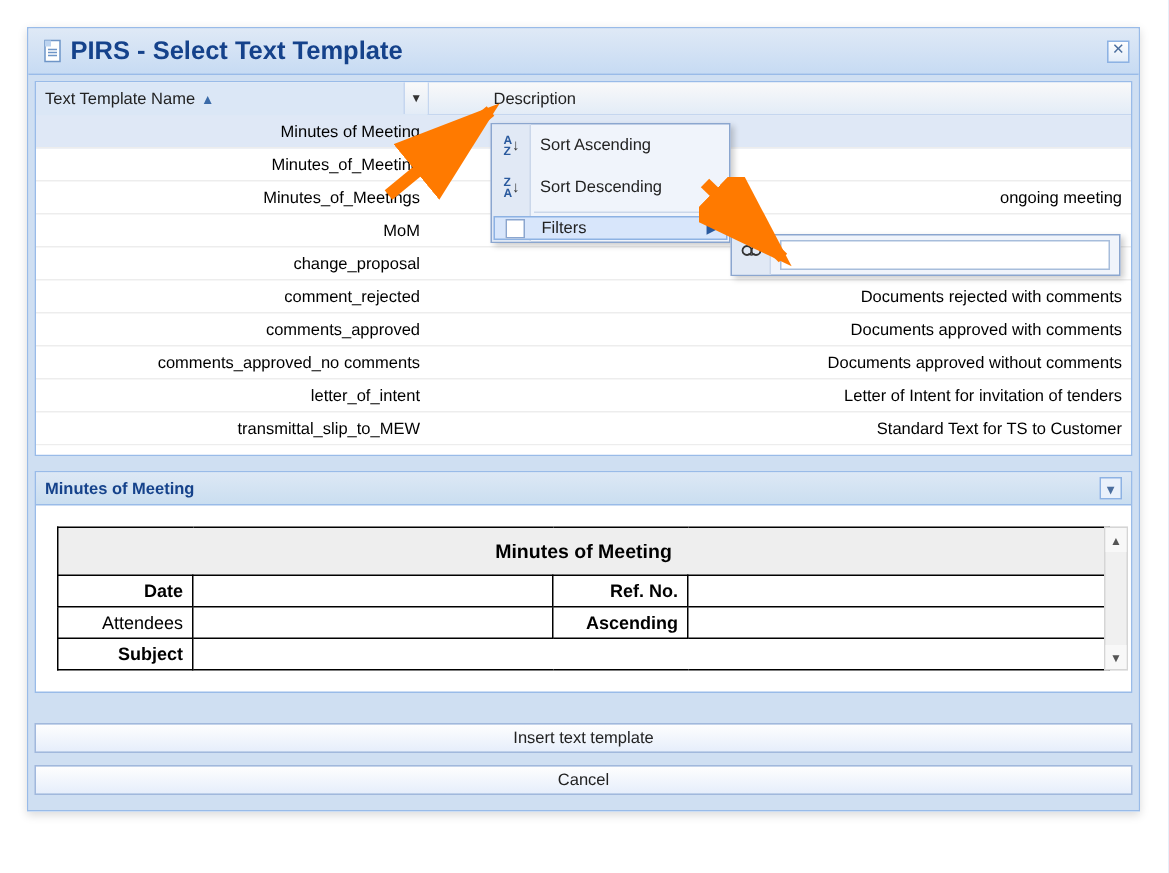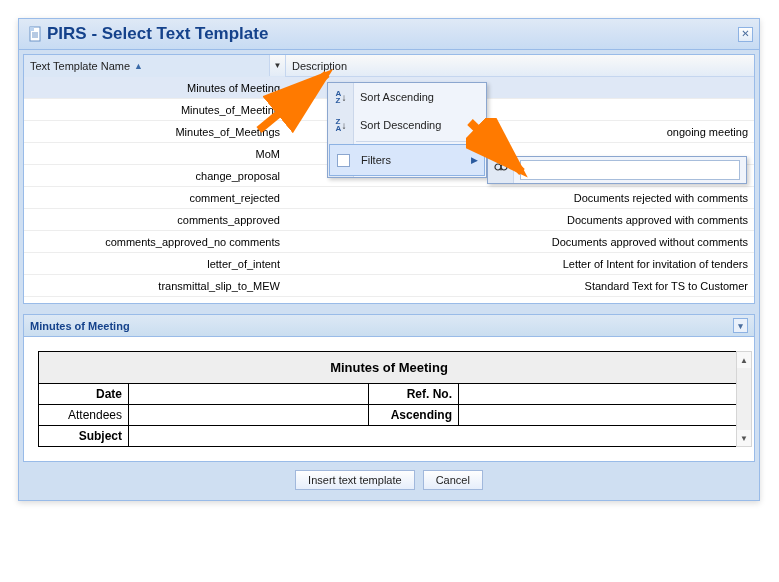--- a/index.html
+++ b/index.html
@@ -43,21 +43,21 @@
     text-align:right;
   }
   .grid-header {
     display:flex;
     background:linear-gradient(#f9f9f9,#e3ecf7);
     border-bottom:1px solid #c5d6ef;
     height:22px;
     font-size:11px;
   }
   .col-name { width:262px; border-right:1px solid #c5d6ef; position:relative; }
-  .col-desc { flex:1; }
+  .col-desc { flex:1;margin-left:37px; }
   .hd {
     display:flex; align-items:center; padding:0 6px; height:22px;
     color:#222;
   }
   .col-name .hd { background:#dbe7f6; }
   .sort-asc { margin-left:4px; color:#3a6aa8; font-size:9px; }
   .hd-trigger {
     position:absolute; right:0; top:0; bottom:0; width:16px;
     display:flex; align-items:center; justify-content:center;
     border-left:1px solid #c5d6ef; cursor:pointer;
@@ -85,21 +85,21 @@
     z-index:10;
   }
   .menu-gutter {
     position:absolute; left:0; top:0; bottom:0; width:26px;
     background:#e1e9f5; border-right:1px solid #cbd7ea;
   }
   .menu-item {
     position:relative; height:28px; display:flex; align-items:center;
     padding-left:32px; font-size:11px; color:#222;
   }
-  .menu-item.hover { background:#d8e6fb; border:1px solid #8db2e3; height:32px; margin:1px; padding-left:31px;}
+  .menu-item.hover { background:#d8e6fb; border:1px solid #8db2e3; height:16px; margin:1px; padding-left:31px;}
   .menu-sep { height:1px; background:#cbd7ea; margin:2px 2px 2px 28px; }
   .menu-icon { position:absolute; left:5px; width:16px; height:16px; display:flex; align-items:center; justify-content:center; }
   .az { font-size:8px; line-height:7px; color:#2a5a9e; font-weight:bold; }
   .menu-arrow { position:absolute; right:6px; color:#2a5a9e; font-size:9px; }
   .menu-check {
     width:13px; height:13px; background:#fff; border:1px solid #8ba6cf;
   }
 
   
   .flyout {
@@ -155,23 +155,24 @@
     background:#f0f0f0; border:1px solid #d5d5d5;
   }
   .scroll-up, .scroll-down {
     height:16px; display:flex; align-items:center; justify-content:center;
     background:#f8f8f8; font-size:8px; color:#555;
   }
   .scroll-down { position:absolute; bottom:0; left:0; right:0; }
 
   
   .btn-bar {
-    padding:8px 0 6px 0;
+    padding:20px 0 6px 0;
     display:flex; justify-content:center; gap:8px;
     background:#cfdff2;
+    flex-direction:column;
   }
   .btn {
     background:linear-gradient(#fefefe,#e6eefb);
     border:1px solid #a1b8dc;
     padding:3px 12px;
     font-size:11px;
     color:#222;
     cursor:pointer;
   }
 

